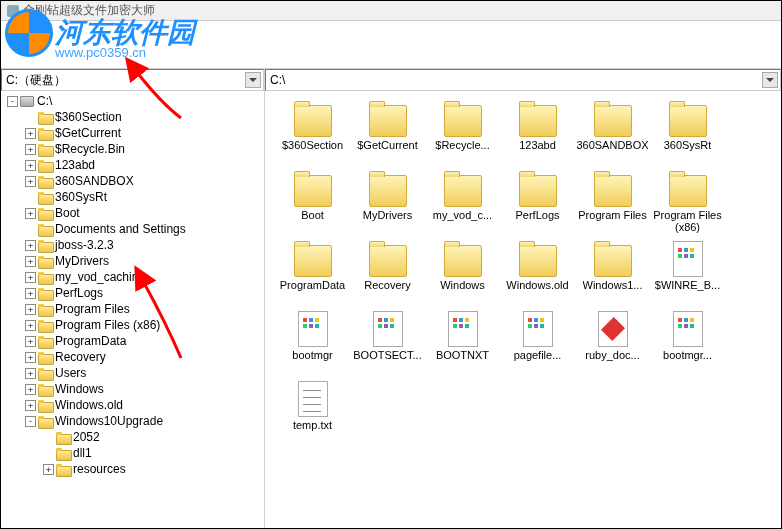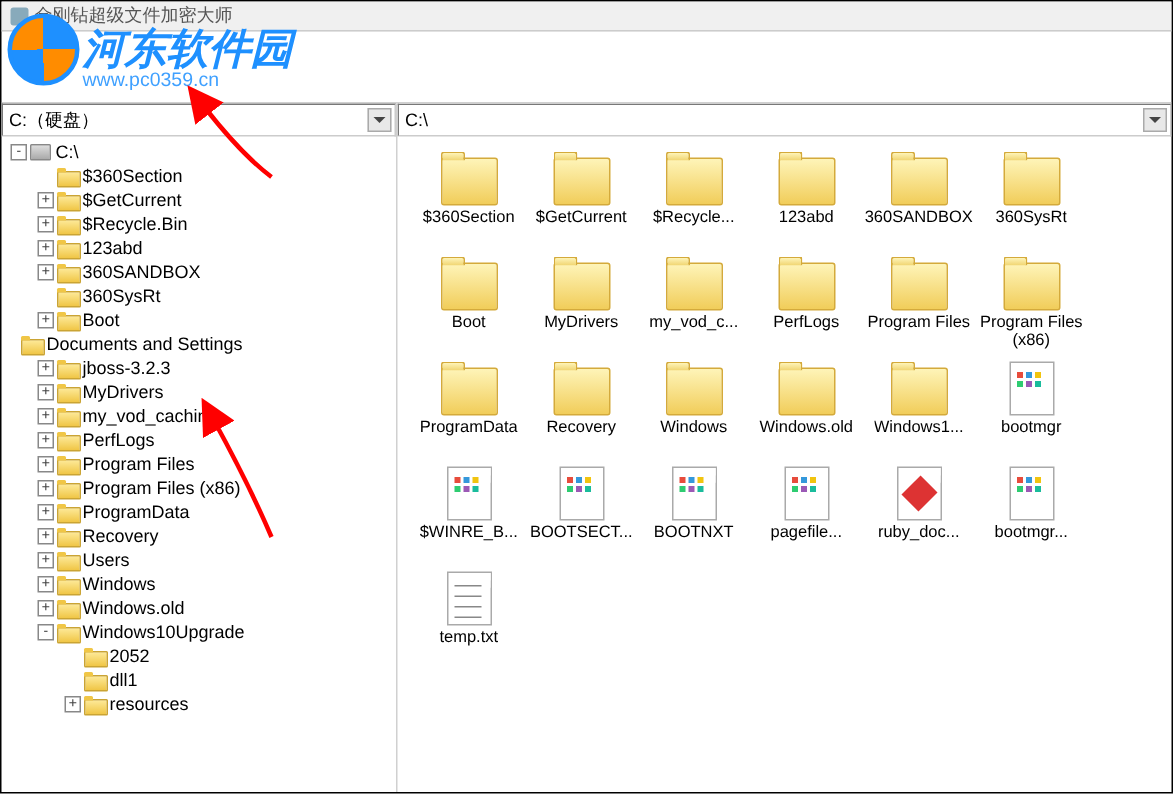--- a/index.html
+++ b/index.html
@@ -95,21 +95,21 @@
         <div class="tree-node" style="padding-left: 24px;">
           <span class="exp none"></span>
           <span class="folder-ico"></span>
           <span>360SysRt</span>
         </div>
         <div class="tree-node" style="padding-left: 24px;">
           <span class="exp">+</span>
           <span class="folder-ico"></span>
           <span>Boot</span>
         </div>
-        <div class="tree-node" style="">
+        <div class="tree-node" style="padding-left: 24px;">
           <span class="exp none"></span>
           <span class="folder-ico"></span>
           <span>Documents and Settings</span>
         </div>
         <div class="tree-node" style="padding-left: 24px;">
           <span class="exp">+</span>
           <span class="folder-ico"></span>
           <span>jboss-3.2.3</span>
         </div>
         <div class="tree-node" style="padding-left: 24px;">
@@ -263,34 +263,34 @@
             <div class="ic file">
               <div class="squares">
                 <span style="background: rgb(231, 76, 60);"></span>
                 <span style="background: rgb(52, 152, 219);"></span>
                 <span style="background: rgb(241, 196, 15);"></span>
                 <span style="background: rgb(46, 204, 113);"></span>
                 <span style="background: rgb(155, 89, 182);"></span>
                 <span style="background: rgb(26, 188, 156);"></span>
               </div>
             </div>
+            <div class="lbl">$WINRE_B...</div>
+          </div>
+          <div class="item">
+            <div class="ic file">
+              <div class="squares">
+                <span style="background: rgb(231, 76, 60);"></span>
+                <span style="background: rgb(52, 152, 219);"></span>
+                <span style="background: rgb(241, 196, 15);"></span>
+                <span style="background: rgb(46, 204, 113);"></span>
+                <span style="background: rgb(155, 89, 182);"></span>
+                <span style="background: rgb(26, 188, 156);"></span>
+              </div>
+            </div>
             <div class="lbl">bootmgr</div>
-          </div>
-          <div class="item">
-            <div class="ic file">
-              <div class="squares">
-                <span style="background: rgb(231, 76, 60);"></span>
-                <span style="background: rgb(52, 152, 219);"></span>
-                <span style="background: rgb(241, 196, 15);"></span>
-                <span style="background: rgb(46, 204, 113);"></span>
-                <span style="background: rgb(155, 89, 182);"></span>
-                <span style="background: rgb(26, 188, 156);"></span>
-              </div>
-            </div>
-            <div class="lbl">$WINRE_B...</div>
           </div>
           <div class="item">
             <div class="ic file">
               <div class="squares">
                 <span style="background: rgb(231, 76, 60);"></span>
                 <span style="background: rgb(52, 152, 219);"></span>
                 <span style="background: rgb(241, 196, 15);"></span>
                 <span style="background: rgb(46, 204, 113);"></span>
                 <span style="background: rgb(155, 89, 182);"></span>
                 <span style="background: rgb(26, 188, 156);"></span>

